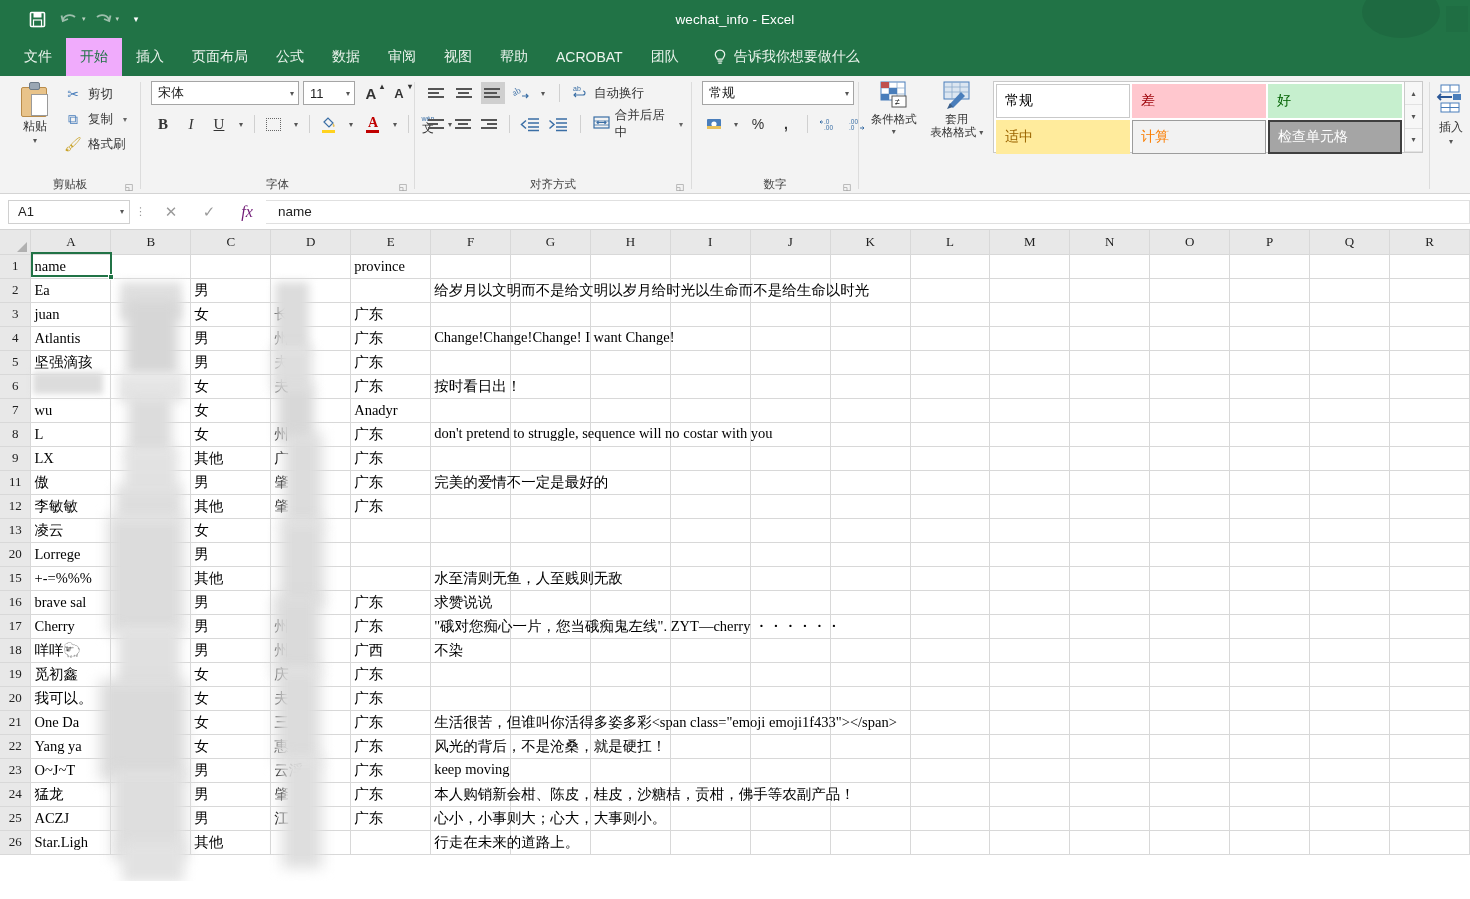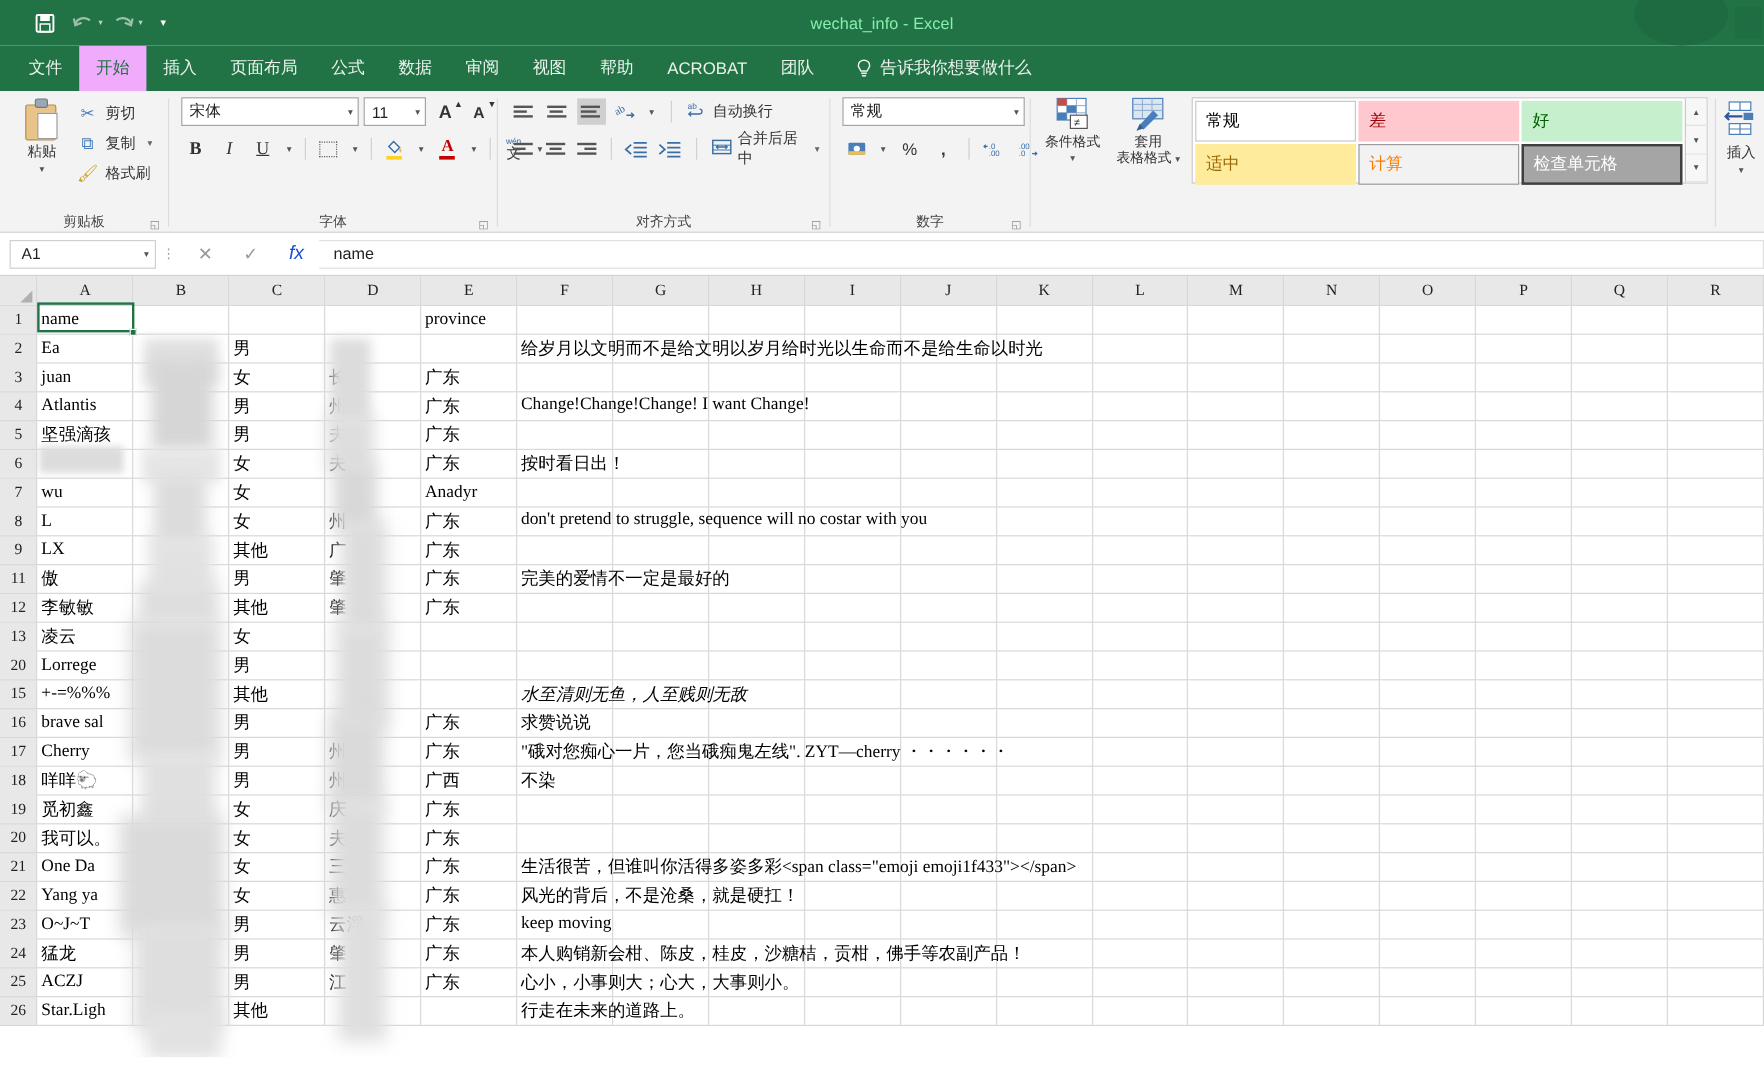--- a/index.html
+++ b/index.html
@@ -16,21 +16,21 @@
   }
   .qat{ display:flex; align-items:center; gap:2px; padding-left:22px; }
   .qat-btn{
     width:30px; height:26px; display:flex; align-items:center; justify-content:center;
     color:#fff; font-size:15px;
   }
   .qat-btn.dim{ color:#86ab92; }
   .qat-caret{ font-size:7px; color:#bcd3c3; margin-left:-4px; align-self:center; }
   .title-text{
     position:absolute; left:0; right:0; text-align:center;
-    color:#86efac; font-size:13.5px; letter-spacing:.1px;
+    color:#ffffff; font-size:13.5px; letter-spacing:.1px;
     pointer-events:none;
   }
   .title-blob{
     position:absolute; right:30px; top:-14px; width:78px; height:52px;
     border-radius:50%; background:#1e6a41;
   }
   .title-blob2{
     position:absolute; right:2px; top:6px; width:22px; height:26px;
     background:#1f6e43;
   }
@@ -146,21 +146,21 @@
 
   
   .fbar{ height:36px; background:#fff; display:flex; align-items:center; padding:0 0 0 8px; gap:0; border-bottom:1px solid #d4d4d4; }
   .namebox{
     width:122px; height:24px; border:1px solid #d0d0d0; background:#fff;
     display:flex; align-items:center; padding:0 5px 0 9px; font-size:13px; color:#222;
   }
   .namebox .ca{ margin-left:auto; font-size:8px; color:#555; }
   .fb-grip{ width:22px; text-align:center; color:#999; font-size:11px; letter-spacing:1px; }
   .fb-btn{ width:38px; height:26px; display:flex; align-items:center; justify-content:center; font-size:15px; color:#9a9a9a; }
-  .fb-btn.fx{ font-style:italic; font-family:Liberation Sans, sans-serif; color:#1d4ed8; font-size:16px; }
+  .fb-btn.fx{ font-style:italic; font-family:Liberation Serif, serif; color:#701a75; font-size:16px; }
   .fb-input{
     flex:1; height:24px; border:1px solid #e0e0e0; border-left:none; background:#fff;
     display:flex; align-items:center; padding-left:12px; font-size:13.5px; color:#222;
     margin-right:0;
   }
 
   
   .gridwrap{ position:relative; width:1470px; height:651px; overflow:hidden; background:#fff; }
   table.grid{ border-collapse:collapse; table-layout:fixed; }
   table.grid td, table.grid th{
@@ -924,21 +924,21 @@
           <td class="cell"></td>
           <td class="cell"></td>
         </tr>
         <tr>
           <td class="rowhdr">15</td>
           <td class="cell">+-=%%%</td>
           <td class="cell"></td>
           <td class="cell">其他</td>
           <td class="cell"></td>
           <td class="cell"></td>
-          <td class="cell ovf" style="overflow: visible; position: relative; font-style: italic;">
+          <td class="cell ovf" style="overflow: visible; position: relative;">
             <span class="txt">水至清则无鱼，人至贱则无敌</span>
           </td>
           <td class="cell"></td>
           <td class="cell"></td>
           <td class="cell"></td>
           <td class="cell"></td>
           <td class="cell"></td>
           <td class="cell"></td>
           <td class="cell"></td>
           <td class="cell"></td>

